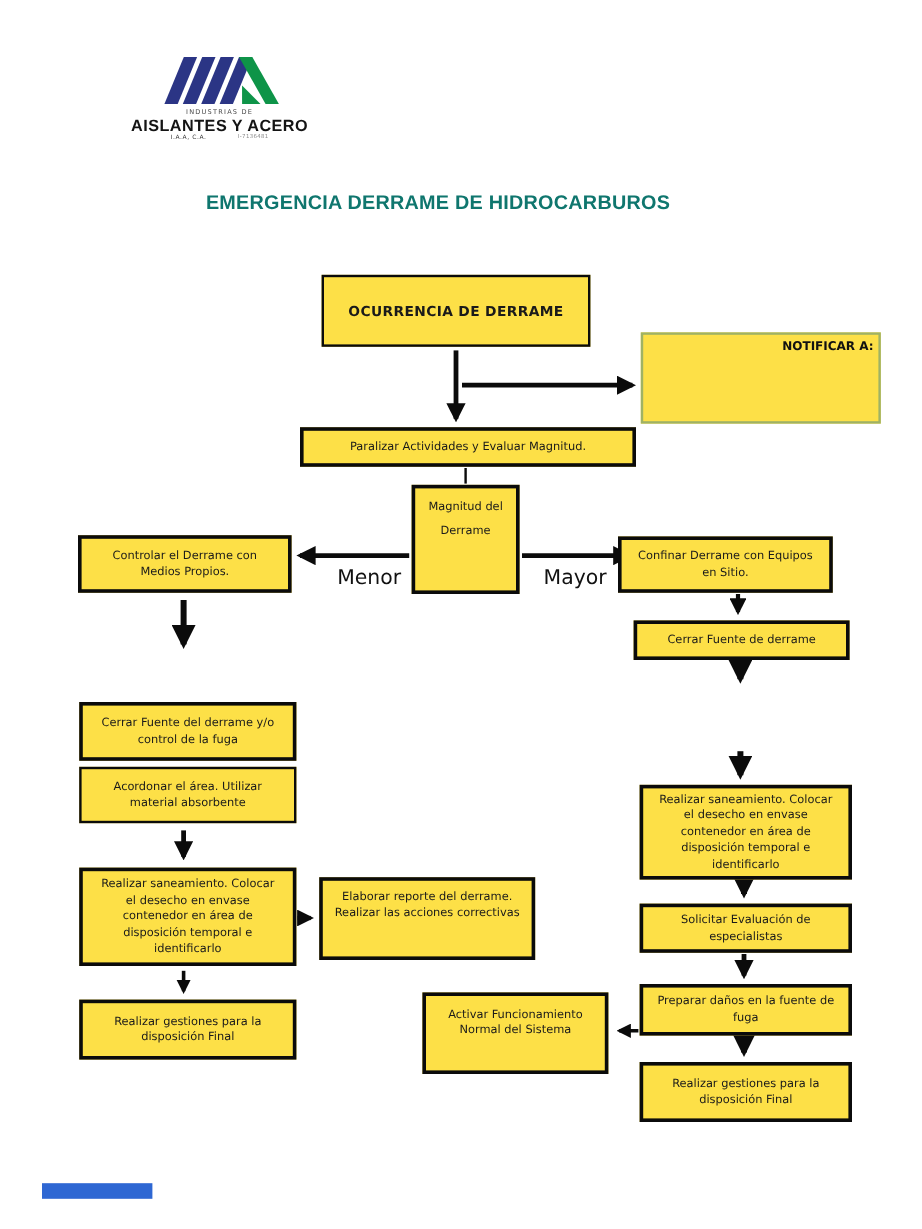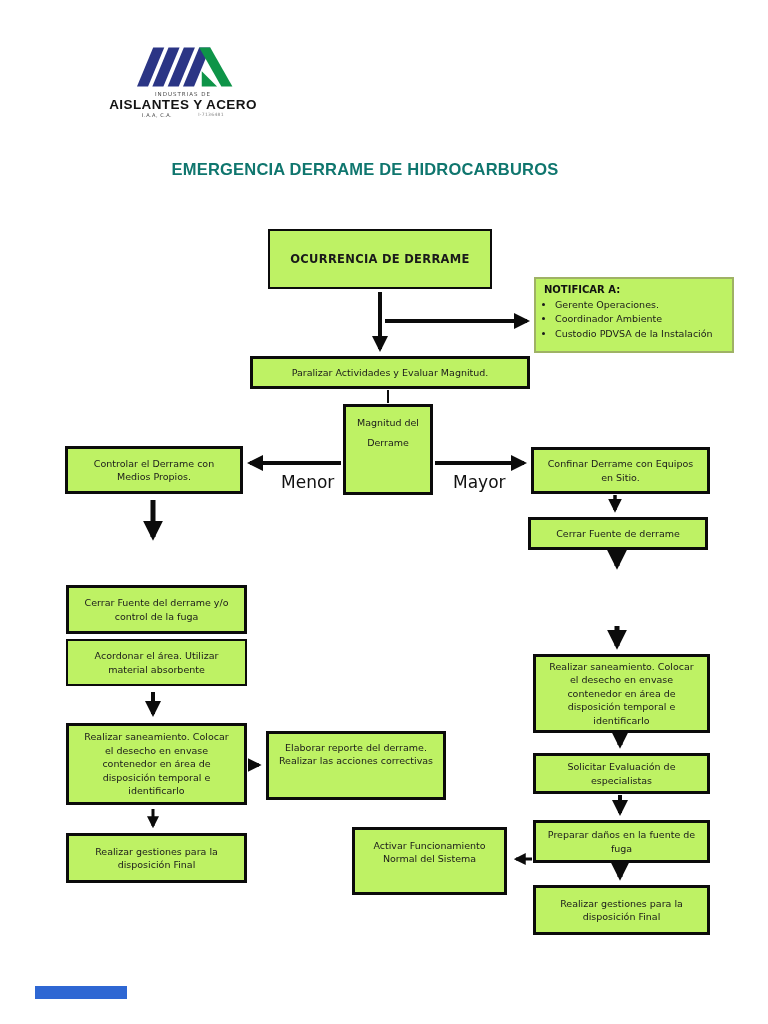--- a/index.html
+++ b/index.html
@@ -15,36 +15,36 @@
   #logo-subrow{width:100%;display:flex;justify-content:center;gap:26px;}
   #logo-sub{font-size:5px;color:#3a3a3a;letter-spacing:.5px;}
   #logo-subright{font-size:4.5px;color:#8a8a8a;letter-spacing:.3px;}
 
   
   #page-title{position:absolute;left:85px;top:160px;width:560px;text-align:center;
               font-family:"Liberation Sans",sans-serif;font-size:16.5px;font-weight:bold;
               color:#0f766e;letter-spacing:.2px;}
 
   
-  .bx{position:absolute;box-sizing:border-box;background:#bef264;border:3px solid #0b0b0b;
+  .bx{position:absolute;box-sizing:border-box;background:#fde047;border:3px solid #0b0b0b;
       display:flex;align-items:center;justify-content:center;text-align:center;
       font-size:9.5px;line-height:1.42;color:#1a1a1a;padding:2px 8px;}
 
   #b-ocurrencia{left:268px;top:229px;width:224px;height:60px;border-width:2px;
                 font-size:11.5px;font-weight:bold;letter-spacing:.3px;}
   #b-notificar{left:534px;top:277px;width:200px;height:76px;border:2px solid #9fb265;
-               flex-direction:column;align-items:flex-start;justify-content:flex-start;
+               flex-direction:column;align-items:flex-end;justify-content:flex-start;
                padding:4px 4px 3px 8px;text-align:left;}
   .ntf-title{text-align:center;font-weight:bold;font-size:10px;color:#111;}
   .ntf-list{margin:1px 0 0;padding-left:11px;list-style:disc;font-size:9.5px;line-height:1.5;}
   #b-paralizar{left:250px;top:356px;width:280px;height:33px;}
   #b-magnitud{left:343px;top:404px;width:90px;height:91px;align-items:flex-start;
               padding:6px 4px;line-height:2.1;}
   #b-controlar{left:65px;top:446px;width:178px;height:48px;padding:2px 16px;}
-  #b-confinar{left:531px;top:447px;width:179px;height:47px;padding:2px 11px;}
+  #b-confinar{left:515px;top:447px;width:179px;height:47px;padding:2px 11px;}
   #b-cerrar-izq{left:66px;top:551px;width:181px;height:49px;padding:2px 10px;margin-top:34px;}
   #b-acordonar-izq{left:66px;top:639px;width:181px;height:47px;border-width:2px;padding:2px 16px;}
   #b-saneamiento-izq{left:66px;top:723px;width:181px;height:82px;padding:2px 13px;}
   #b-gestiones-izq{left:66px;top:833px;width:181px;height:50px;}
   #b-elaborar{left:266px;top:731px;width:180px;height:69px;align-items:flex-start;padding:7px 8px 2px;}
   #b-activar{left:352px;top:827px;width:155px;height:68px;align-items:flex-start;padding:9px 8px 2px;}
   #b-cerrar-der{left:528px;top:517px;width:180px;height:33px;text-align:right;}
   #b-acordonar-der{left:535px;top:575px;width:176px;height:50px;border-width:2px;}
   #b-saneamiento-der{left:533px;top:654px;width:177px;height:79px;padding:2px 11px;}
   #b-solicitar{left:533px;top:753px;width:177px;height:41px;}
@@ -110,25 +110,20 @@
       <path d="M620 795 L620 813" stroke-width="4" marker-end="url(#ah)"></path>
       <path d="M620 864 L620 877" stroke-width="5" marker-end="url(#ah)"></path>
       <path d="M532 859 L516 859" stroke-width="3" marker-end="url(#ah)"></path>
     </g>
   </svg>
 
   <div class="bx" id="b-ocurrencia">OCURRENCIA DE DERRAME</div>
 
   <div class="bx" id="b-notificar">
     <div class="ntf-title">NOTIFICAR A:</div>
-    <ul class="ntf-list">
-      <li>Gerente Operaciones.</li>
-      <li>Coordinador Ambiente</li>
-      <li>Custodio PDVSA de la Instalación</li>
-    </ul>
   </div>
 
   <div class="bx" id="b-paralizar">Paralizar Actividades y Evaluar Magnitud.</div>
   <div class="bx" id="b-magnitud">Magnitud del Derrame</div>
 
   <div class="branch-label" id="lbl-menor">Menor</div>
   <div class="branch-label" id="lbl-mayor">Mayor</div>
 
   <div class="bx" id="b-controlar">Controlar el Derrame con Medios Propios.</div>
   <div class="bx" id="b-confinar">Confinar Derrame con Equipos en Sitio.</div>

